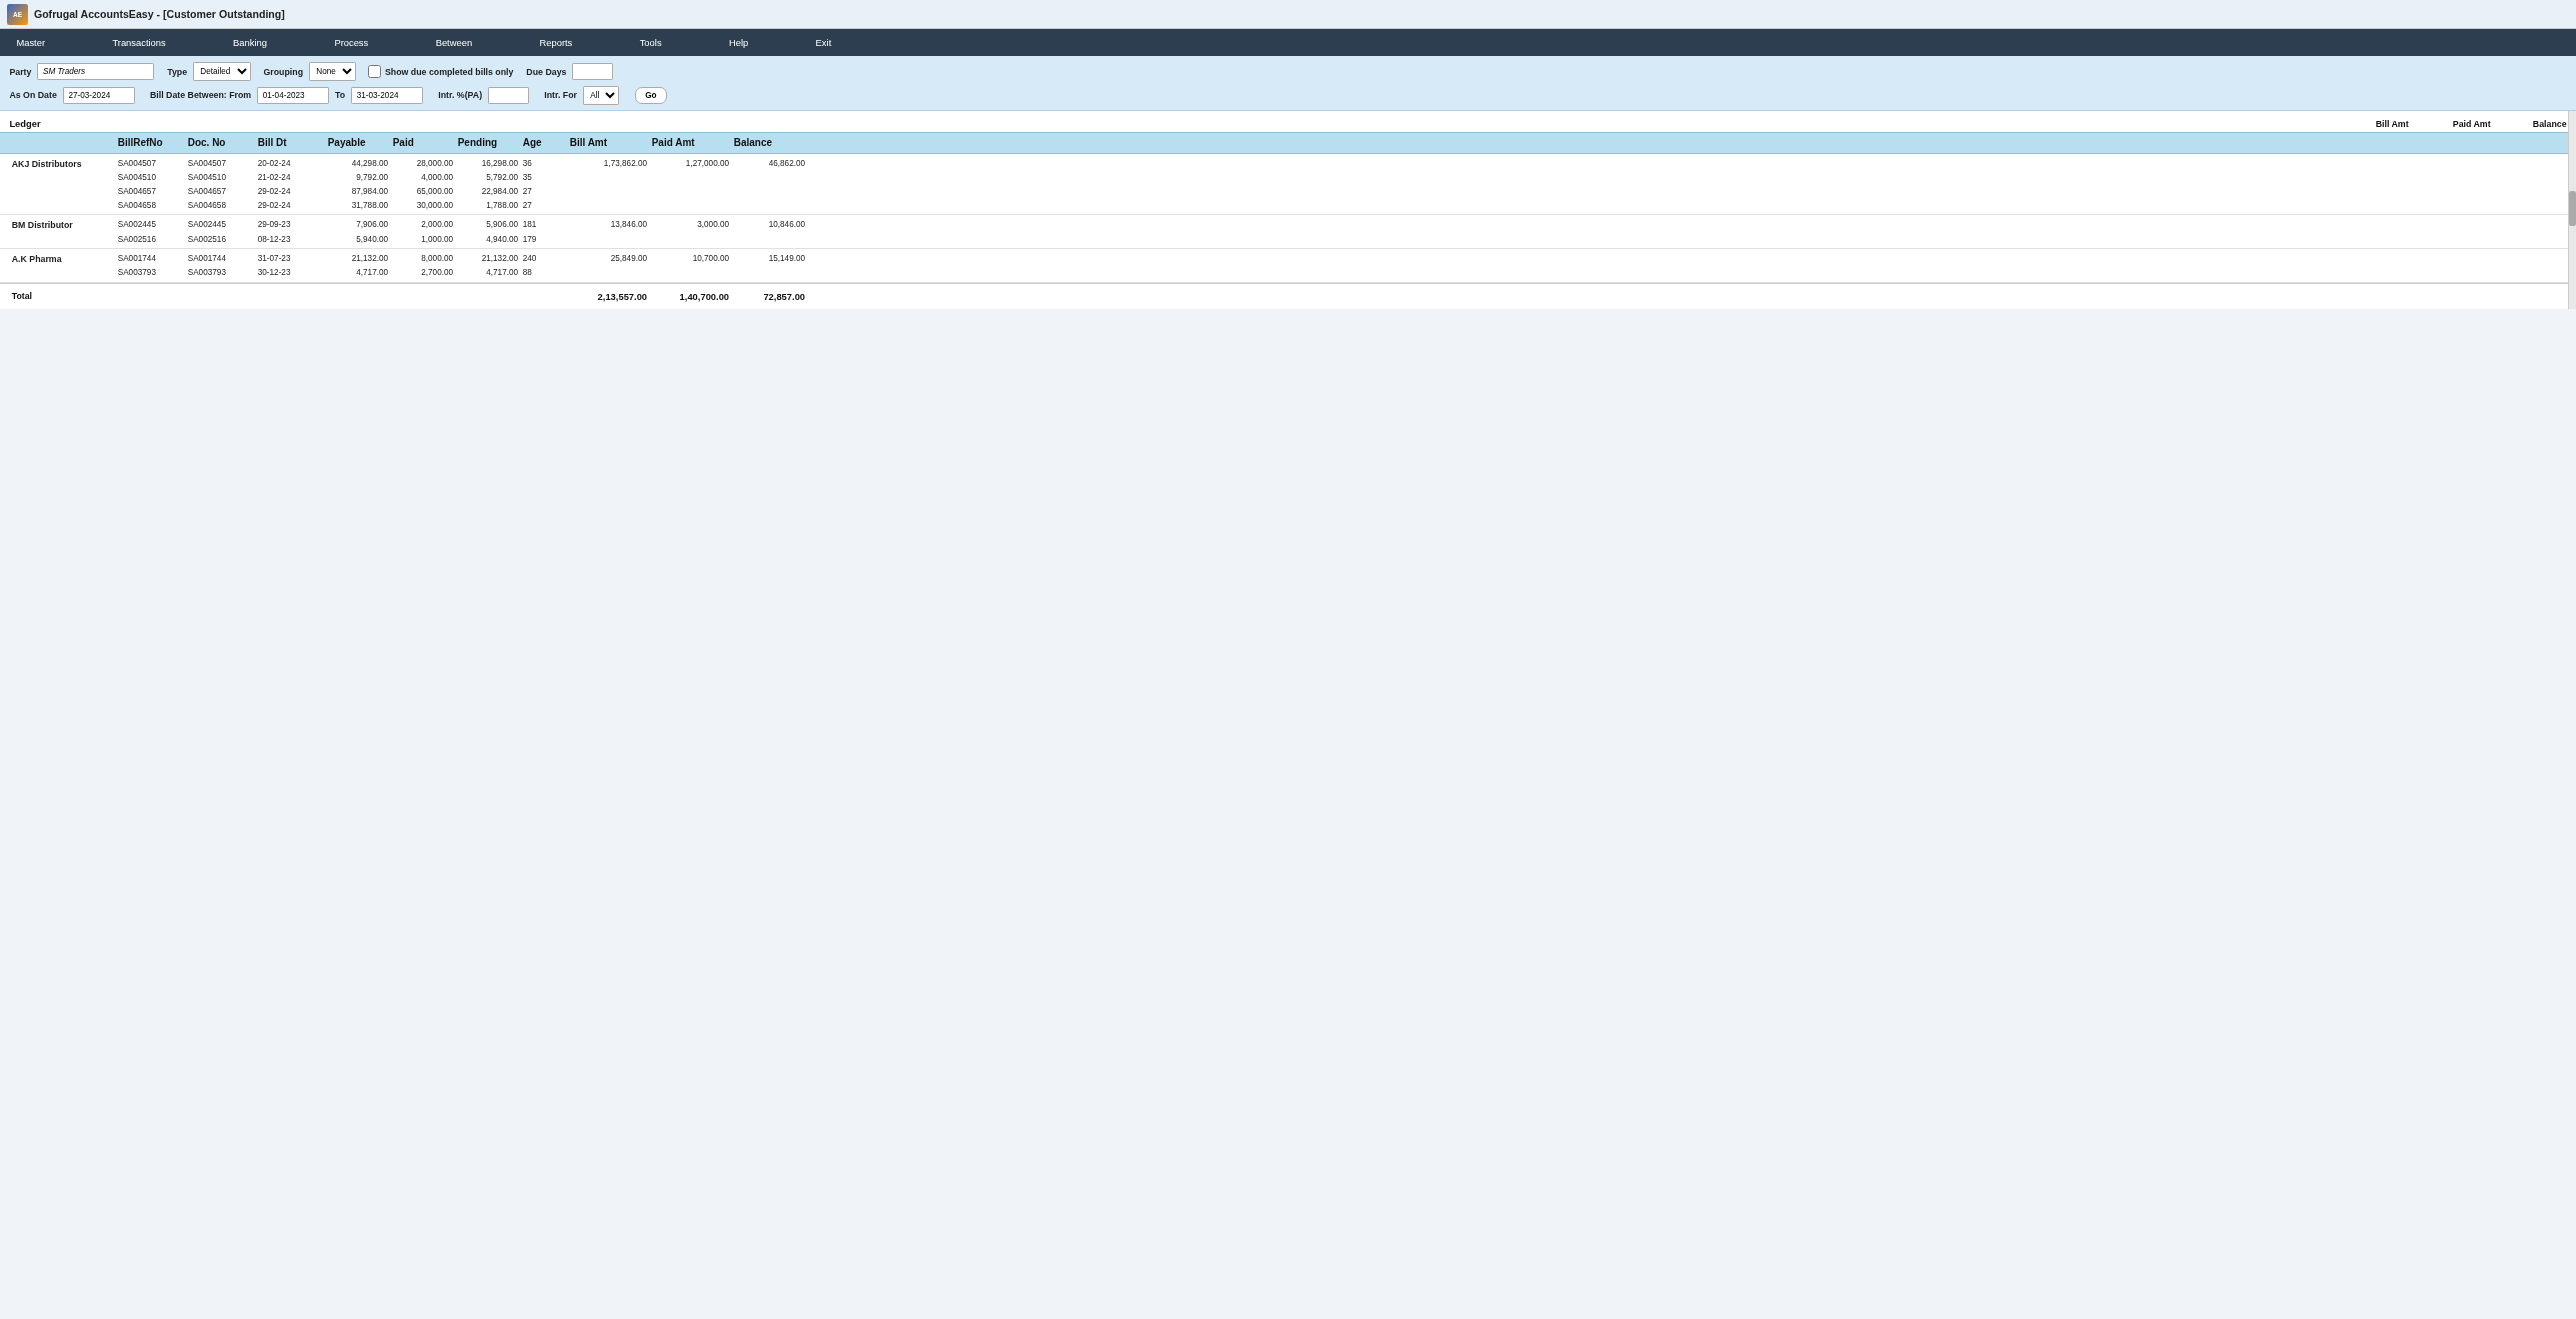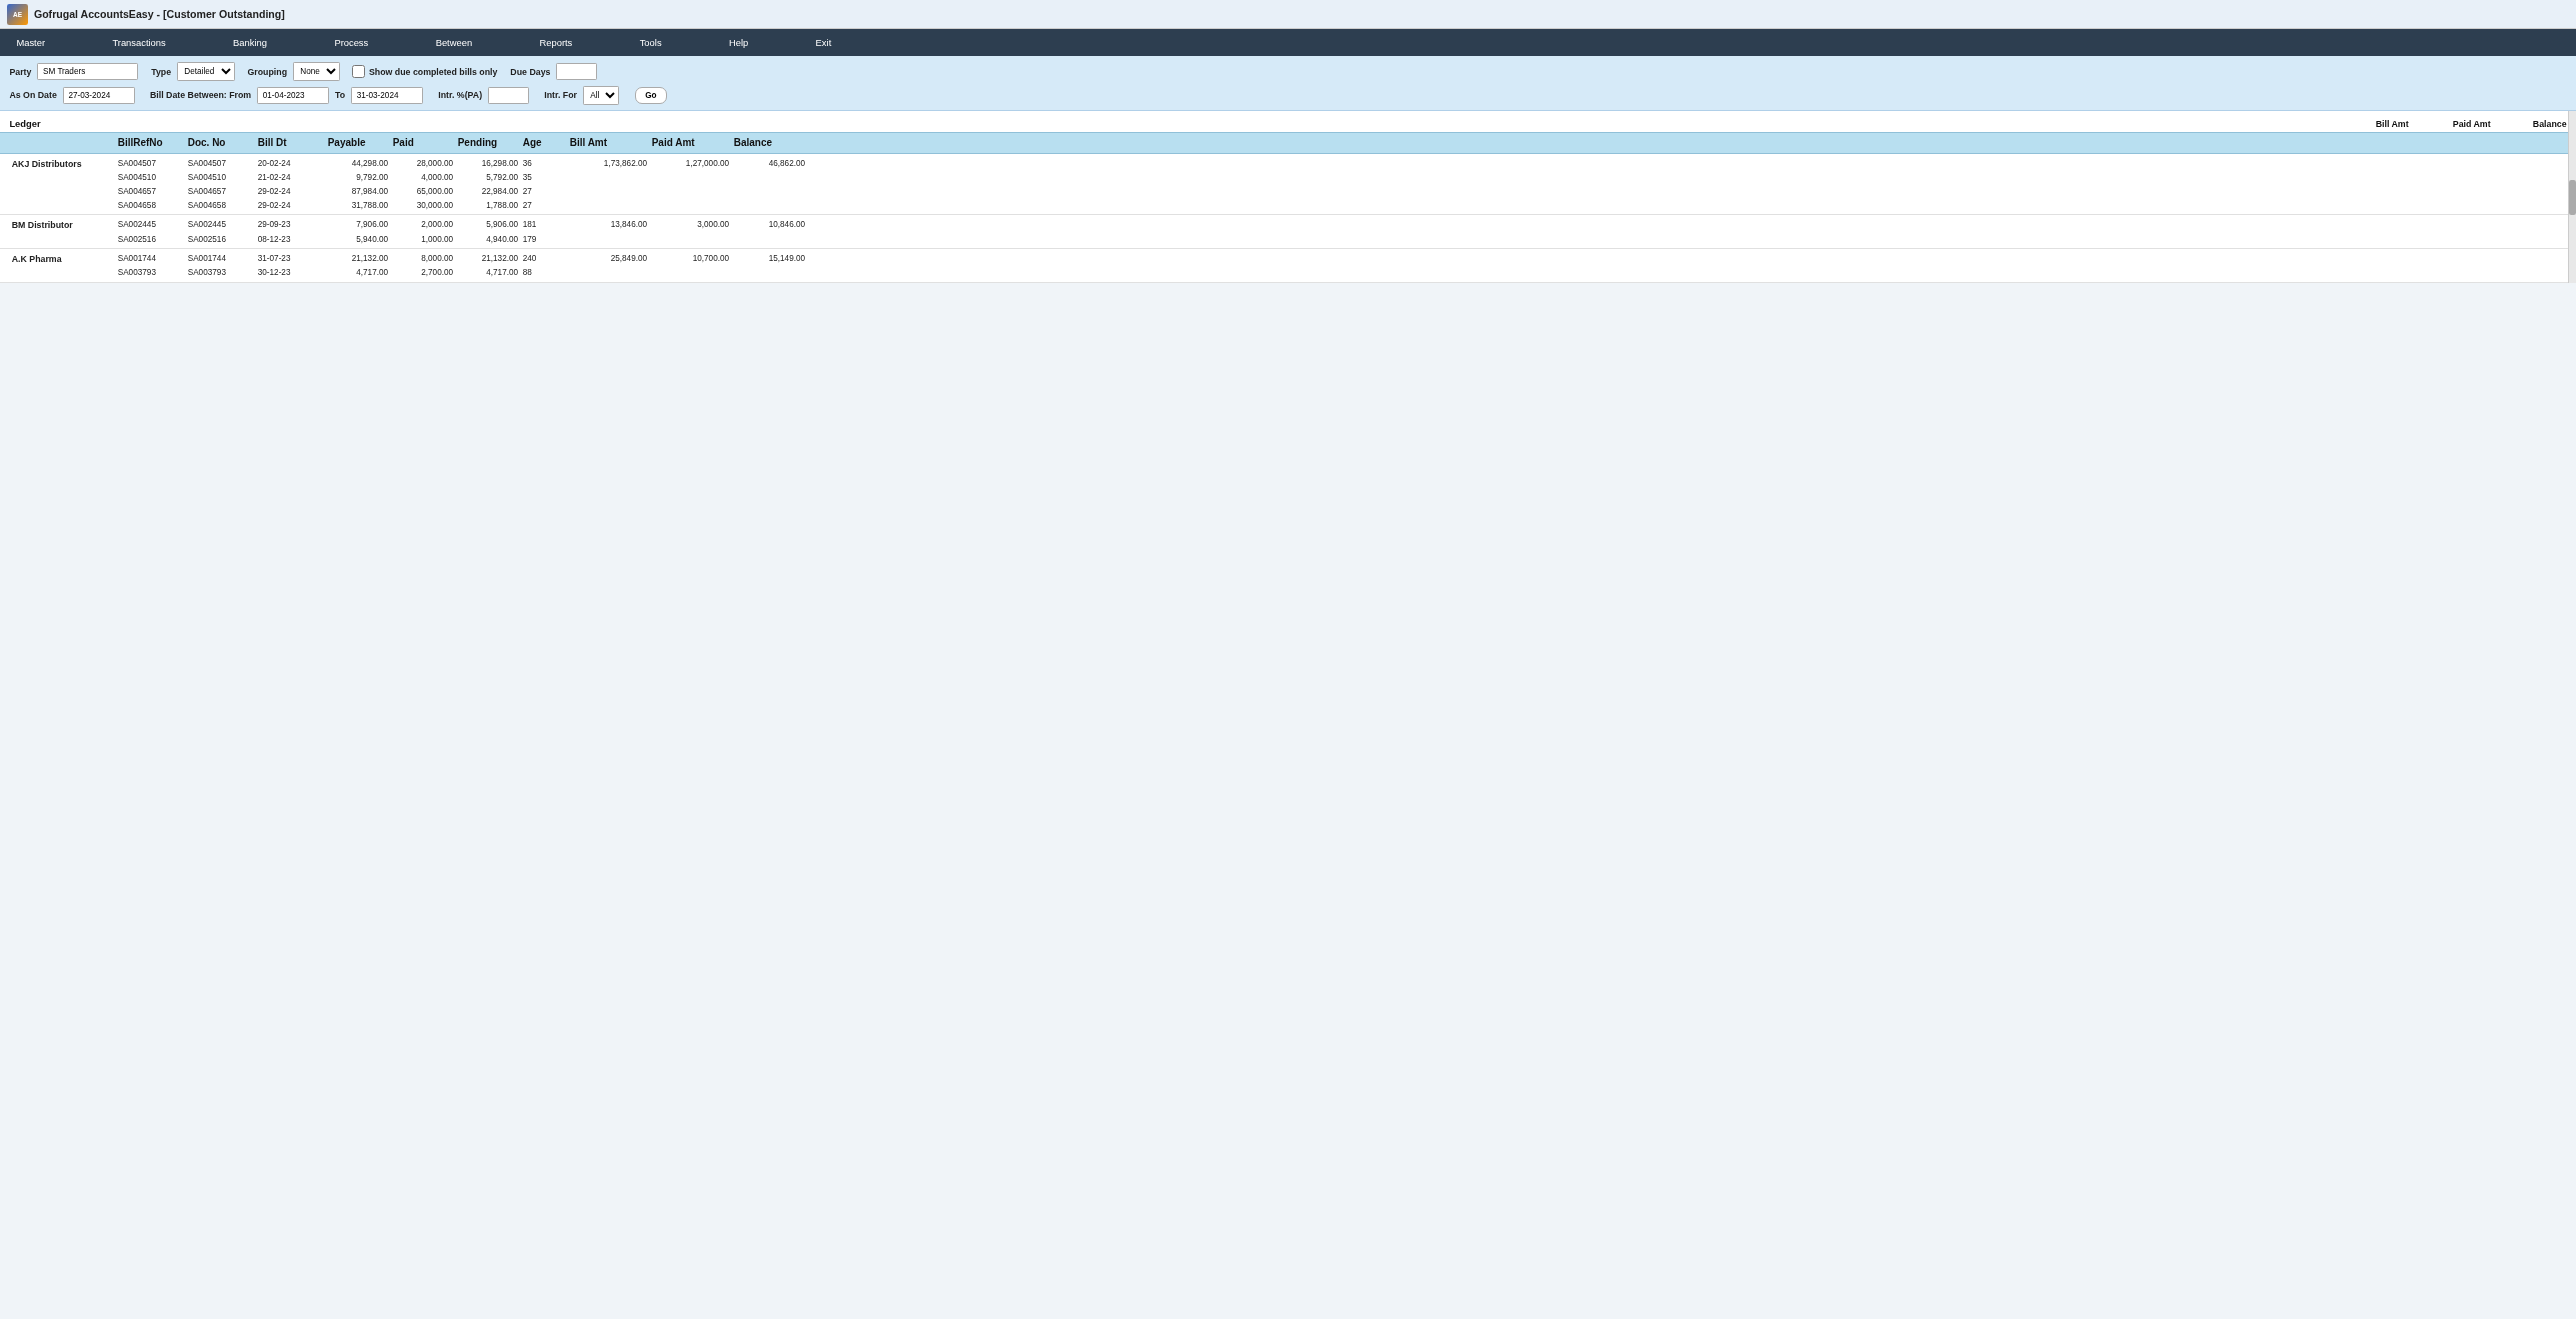--- a/index.html
+++ b/index.html
@@ -60,21 +60,21 @@
       color: #222;
       white-space: nowrap;
     }
     .filter-input {
       border: 0.6px solid #aaa;
       padding: 2.9px 4.7px;
       font-size: 8.2px;
       background: white;
       border-radius: 1.2px;
     }
-    .filter-input-wide { width: 101px; }
+    .filter-input-wide { width: 117px; font-style: italic; }
     .filter-input-date { width: 72px; }
     .filter-input-small { width: 41px; }
     .filter-select {
       border: 0.6px solid #aaa;
       padding: 2.9px 2.3px;
       font-size: 8.2px;
       background: white;
       border-radius: 1.2px;
     }
     .checkbox-wrapper {
@@ -386,19 +386,32 @@
             <div class="cell-right">2,700.00</div>
             <div class="cell-right">4,717.00</div>
             <div class="cell">88</div>
             <div class="cell-right"></div>
             <div class="cell-right"></div>
             <div class="cell-right"></div>
           </div>
         </div>
       </div>
 
+    <div class="total-row">
+      <div class="cell ledger-name">Total</div>
+      <div class="cell"></div>
+      <div class="cell"></div>
+      <div class="cell"></div>
+      <div class="cell"></div>
+      <div class="cell"></div>
+      <div class="cell"></div>
+      <div class="cell"></div>
+      <div class="cell-right">2,13,557.00</div>
+      <div class="cell-right">1,40,700.00</div>
+      <div class="cell-right">72,857.00</div>
+    </div>
 
   </div>
   <div class="scrollbar">
     <div class="scrollbar-thumb"></div>
   </div>
 </div>
 
 
 </body></html>

